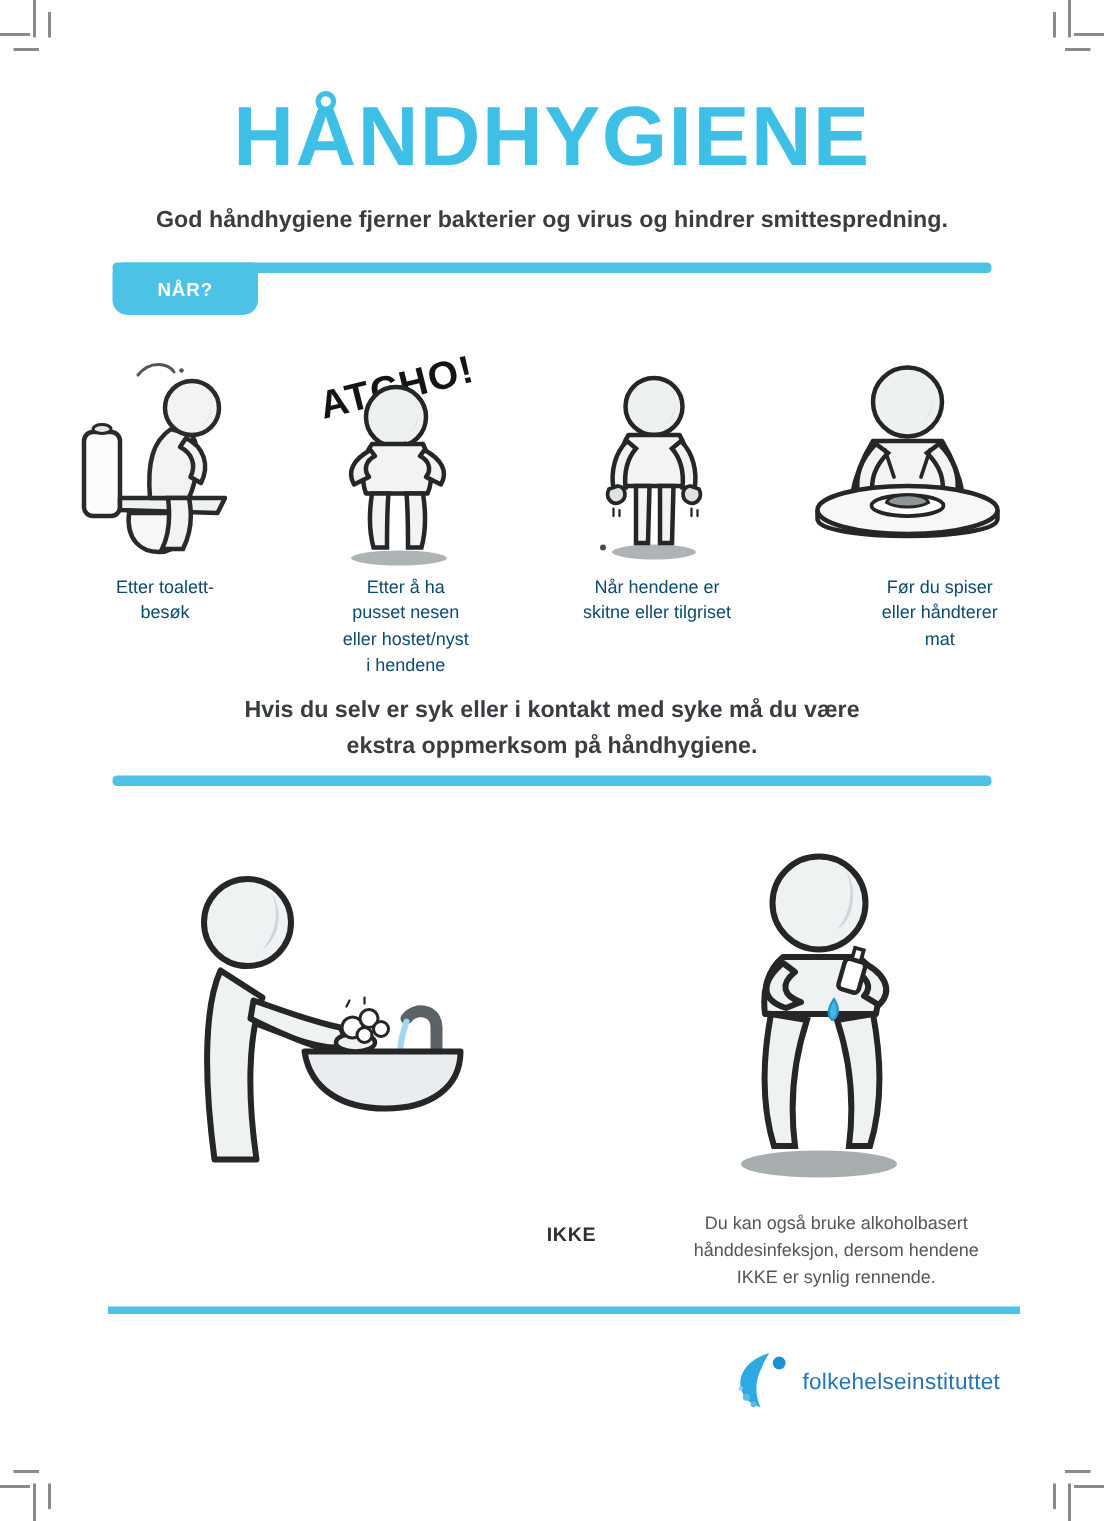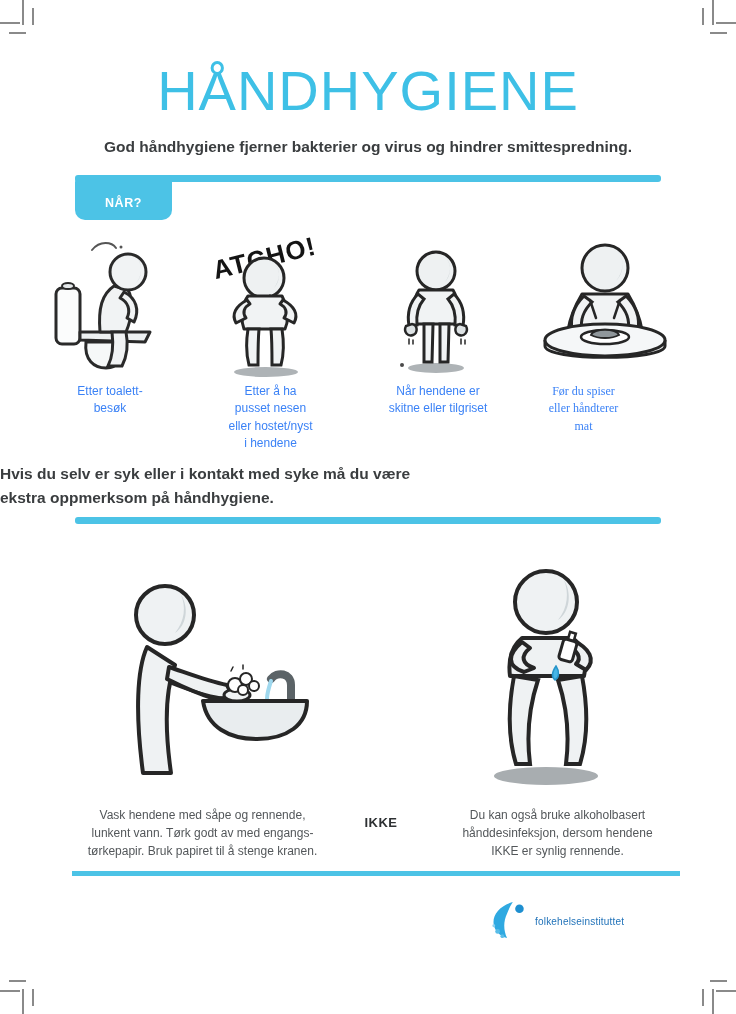--- a/index.html
+++ b/index.html
@@ -1,48 +1,48 @@
 <!DOCTYPE html>
 <html style="--accent: #3EC0E6; --accent-bar: #4CC3E6; --logo-blue: #2273B9; --logo-swoosh: #2FA9E1;"><head>
 <meta charset="utf-8">
 <style>
   html,body{margin:0;padding:0;background:#ffffff;}
   .poster{position:relative;width:736px;height:1014px;background:#fff;
           font-family:"Liberation Sans",sans-serif;overflow:hidden;margin:0 auto;}
   .cropmark{position:absolute;background:#8a8a8a;}
   .title{position:absolute;top:58px;left:0;width:100%;text-align:center;
-         font-size:56px;font-weight:400;letter-spacing:1px;color:var(--accent,#3ec0e6);}
+         font-size:56px;font-weight:700;letter-spacing:1px;color:var(--accent,#3ec0e6);}
   .subtitle{position:absolute;top:138px;left:0;width:100%;text-align:center;
             font-size:15.5px;font-weight:700;color:#3a3d3f;}
   .bar{position:absolute;left:75px;width:586px;height:7px;
        background:var(--accent-bar,#4cc3e6);border-radius:3px;}
-  .badge{position:absolute;left:75px;width:97px;height:45px;
+  .badge{position:absolute;left:75px;width:97px;height:35px;
          background:var(--accent-bar,#4cc3e6);border-radius:7px 4px 10px 10px;
          color:#fff;font-weight:700;font-size:12.5px;letter-spacing:.6px;
          display:flex;align-items:flex-end;justify-content:center;
          padding-bottom:10px;box-sizing:border-box;}
   .fig{position:absolute;}
-  .cap{position:absolute;top:383px;font-size:12px;line-height:1.45;color:#3b82f6;
+  .cap{position:absolute;top:383px;font-size:12px;line-height:1.45;color:#0c4a6e;
        text-align:center;white-space:pre-line;}
   .cap0{left:45px;width:130px;}
   .cap1{left:198px;width:145px;}
   .cap2{left:360px;width:156px;}
-  .cap3{left:521px;width:125px;font-family:Liberation Serif, serif;}
-  .note{position:absolute;top:462px;left:0;width:100%;text-align:left;
+  .cap3{left:564px;width:125px;}
+  .note{position:absolute;top:462px;left:0;width:100%;text-align:center;
         font-size:15.5px;font-weight:700;line-height:1.55;color:#3a3d3f;white-space:pre-line;}
   .bcap{position:absolute;top:806px;font-size:12px;line-height:1.5;color:#53575a;
         text-align:center;white-space:pre-line;}
   .bcap-left{left:55px;width:295px;}
   .bcap-right{left:425px;width:265px;}
   .or{position:absolute;top:815px;left:345px;width:72px;text-align:center;
       font-size:13px;font-weight:700;letter-spacing:.5px;color:#2e3133;}
   .sep{position:absolute;top:871px;left:72px;width:608px;height:5px;
        background:var(--accent-bar,#4cc3e6);}
   .logo{position:absolute;top:900px;left:490px;display:flex;align-items:center;gap:7px;}
-  .logo-text{font-size:10px;color:var(--logo-blue,#2273b9);letter-spacing:.2px;}
+  .logo-text{font-size:15px;color:var(--logo-blue,#2273b9);letter-spacing:.2px;}
 </style>
 </head>
 <body>
 
 <div class="poster">
 
   <div>
     <div class="cropmark" style="left:22px;top:0;width:2px;height:25px;"></div>
     <div class="cropmark" style="left:32px;top:8px;width:2px;height:17px;"></div>
     <div class="cropmark" style="left:0;top:22px;width:20px;height:2px;"></div>
@@ -170,23 +170,20 @@
     <path d="M144,120 C150,152 150,182 142,208 L128,208 C132,176 128,148 120,124 Z" fill="#eff2f3" stroke="#262626" stroke-width="4"></path>
     <path d="M134,84 C152,92 158,104 148,114 L138,108 C144,102 140,94 128,90 Z" fill="#eff2f3" stroke="#262626" stroke-width="4" stroke-linejoin="round"></path>
     <path d="M84,86 C70,98 68,110 86,116 L96,112 C84,108 82,100 92,92 Z" fill="#eff2f3" stroke="#262626" stroke-width="4" stroke-linejoin="round"></path>
     <g transform="rotate(16 130 94)">
       <rect x="127" y="76" width="6" height="8" fill="#ffffff" stroke="#262626" stroke-width="2.5"></rect>
       <rect x="123" y="84" width="14" height="21" rx="3" fill="#ffffff" stroke="#262626" stroke-width="3"></rect>
     </g>
     <path d="M118,110 C114,116 113,121 117,124 C121,122 122,116 118,110 Z" fill="#45b6e8" stroke="#2794c9" stroke-width="1.5"></path>
   </svg>
 
-  <div class="bcap bcap-left">Vask hendene med såpe og rennende,
-lunkent vann. Tørk godt av med engangs-
-tørkepapir. Bruk papiret til å stenge kranen.</div>
   <div class="or">IKKE</div>
   <div class="bcap bcap-right">Du kan også bruke alkoholbasert
 hånddesinfeksjon, dersom hendene
 IKKE er synlig rennende.</div>
 
   <div class="sep"></div>
   <div class="logo">
     <svg width="38" height="42" viewBox="0 0 40 44">
       <path d="M24,2 C10,6 2,16 4,26 C5,32 10,38 18,40 C14,32 14,22 18,14 C20,9 22,5 24,2 Z" fill="var(--logo-swoosh,#2FA9E1)"></path>
       <circle cx="31" cy="9" r="4.5" fill="#1e8fd0"></circle>

